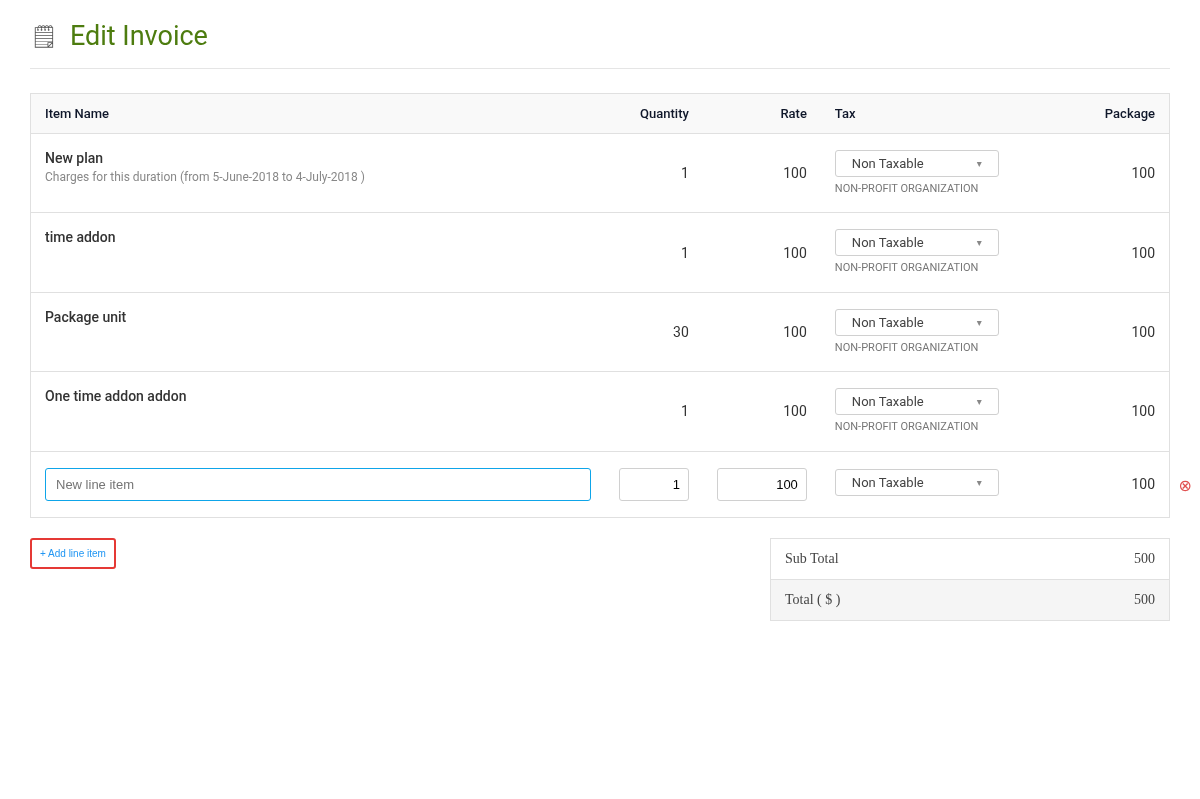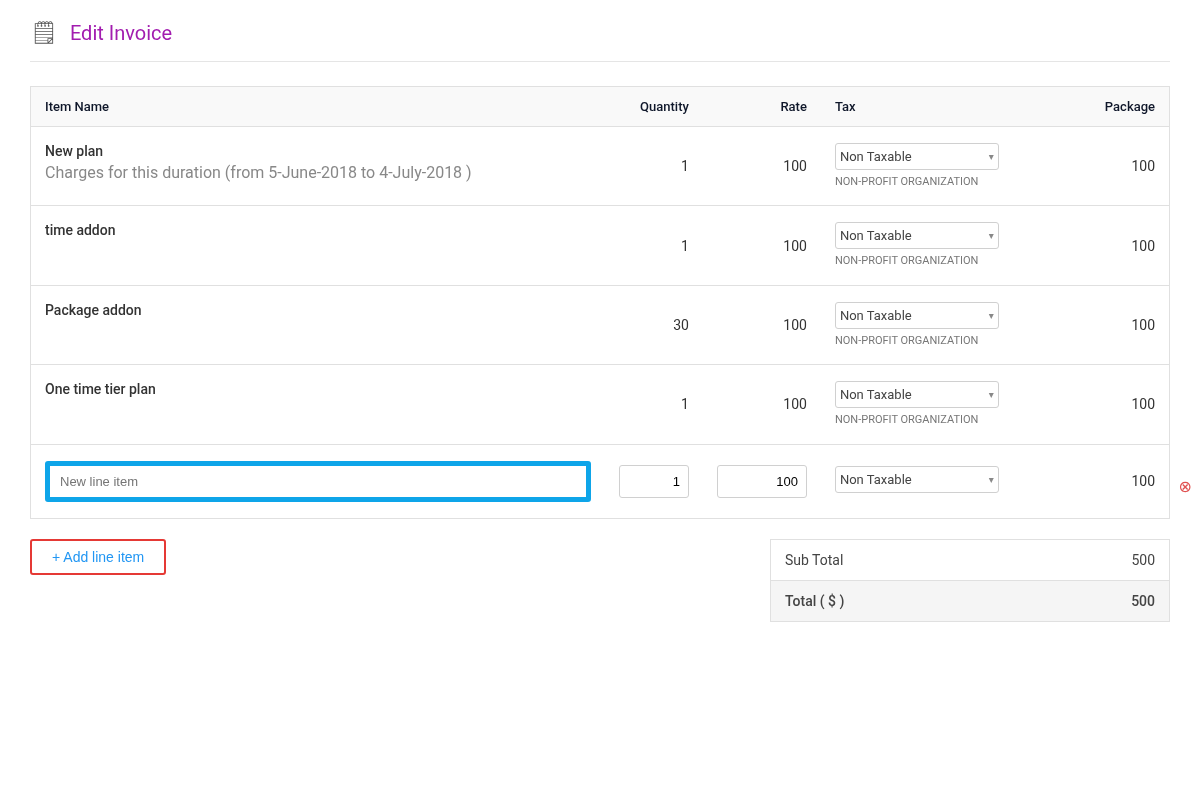--- a/index.html
+++ b/index.html
@@ -20,23 +20,23 @@
       gap: 12px;
       padding-bottom: 16px;
       border-bottom: 1px solid #e5e5e5;
       margin-bottom: 24px;
     }
     .header-icon {
       font-size: 22px;
       color: #555;
     }
     .header-title {
-      font-size: 20px;
+      font-size: 27px;
       font-weight: 400;
-      color: #a21caf;
+      color: #4d7c0f;
     }
     .invoice-table {
       width: 100%;
       border-collapse: collapse;
       border: 1px solid #e0e0e0;
     }
     .invoice-table th {
       background: #f9f9f9;
       text-align: left;
       padding: 12px 14px;
@@ -58,29 +58,29 @@
       text-align: right;
       vertical-align: middle;
     }
     .item-name {
       font-weight: 500;
       color: #333;
       margin-bottom: 4px;
     }
     .item-desc {
       color: #888;
-      font-size: 16px;
+      font-size: 12px;
     }
     .tax-dropdown {
       display: flex;
       align-items: center;
       justify-content: space-between;
       border: 1px solid #d0d0d0;
       border-radius: 3px;
-      padding: 5px 4px;
+      padding: 5px 16px;
       background: #fff;
       cursor: pointer;
       font-size: 13px;
       color: #444;
       min-width: 120px;
       margin-bottom: 4px;
     }
     .tax-dropdown .chevron {
       font-size: 10px;
       color: #888;
@@ -90,21 +90,21 @@
       font-size: 11px;
       color: #777;
       margin-top: 4px;
       line-height: 1.4;
     }
     .new-line-row td {
       vertical-align: middle;
     }
     .new-line-input {
       width: 100%;
-      border: 5px solid #0ea5e9;
+      border: 1px solid #0ea5e9;
       border-radius: 3px;
       padding: 8px 10px;
       font-size: 13px;
       color: #aaa;
       outline: none;
     }
     .qty-input, .rate-input {
       border: 1px solid #d0d0d0;
       border-radius: 3px;
       padding: 8px 8px;
@@ -129,23 +129,23 @@
       display: flex;
       align-items: flex-start;
       justify-content: space-between;
     }
     .add-line-btn {
       display: inline-flex;
       align-items: center;
       gap: 6px;
       color: #2196f3;
       cursor: pointer;
-      font-size: 14px;
+      font-size: 10px;
       border: 2px solid #e53935;
-      padding: 8px 20px;
+      padding: 8px 8px;
       border-radius: 3px;
       background: transparent;
       font-weight: 400;
     }
     .totals-section {
       min-width: 400px;
     }
     .totals-row {
       display: flex;
       justify-content: space-between;
@@ -156,20 +156,21 @@
     .totals-row.subtotal {
       border-bottom: 1px solid #e0e0e0;
     }
     .totals-row.total {
       background: #f5f5f5;
       font-weight: 500;
       gap: 35px;
     }
     .totals-wrapper {
       border: 1px solid #e0e0e0;
+      font-family: Liberation Serif, serif;
     }
     .col-item { width: 52%; }
     .col-qty { width: 8%; text-align: right; }
     .col-rate { width: 9%; text-align: right; }
     .col-tax { width: 17%; }
     .col-amount { width: 14%; text-align: right; }
   </style>
 </head>
 <body>
 
@@ -219,37 +220,37 @@
         <div class="tax-dropdown">
           <span>Non Taxable</span>
           <span class="chevron">▾</span>
         </div>
         <div class="tax-org">NON-PROFIT ORGANIZATION</div>
       </td>
       <td class="col-amount right">100</td>
     </tr>
         <tr>
       <td class="col-item">
-        <div class="item-name">Package addon</div>
+        <div class="item-name">Package unit</div>
 
       </td>
       <td class="col-qty right">30</td>
       <td class="col-rate right">100</td>
       <td class="col-tax">
         <div class="tax-dropdown">
           <span>Non Taxable</span>
           <span class="chevron">▾</span>
         </div>
         <div class="tax-org">NON-PROFIT ORGANIZATION</div>
       </td>
       <td class="col-amount right">100</td>
     </tr>
         <tr>
       <td class="col-item">
-        <div class="item-name">One time tier plan</div>
+        <div class="item-name">One time addon addon</div>
 
       </td>
       <td class="col-qty right">1</td>
       <td class="col-rate right">100</td>
       <td class="col-tax">
         <div class="tax-dropdown">
           <span>Non Taxable</span>
           <span class="chevron">▾</span>
         </div>
         <div class="tax-org">NON-PROFIT ORGANIZATION</div>

